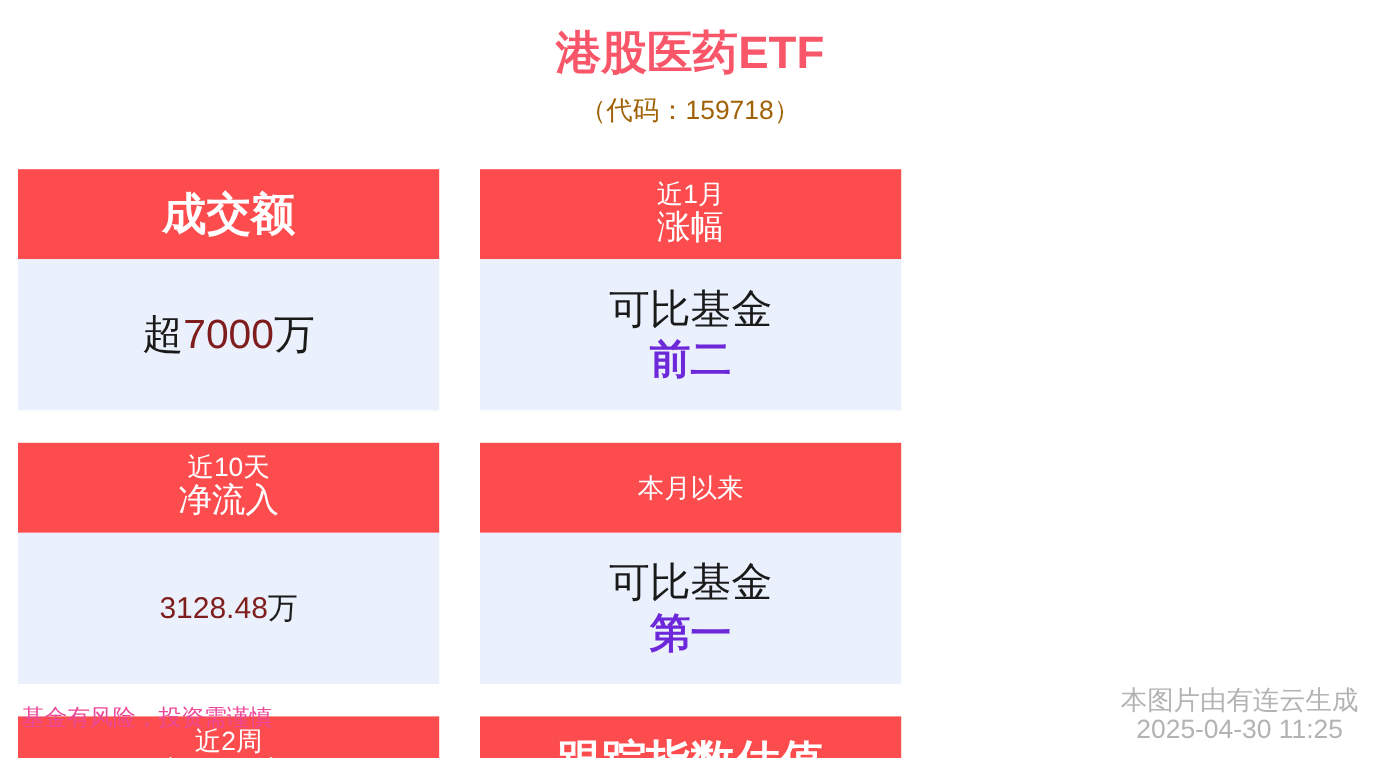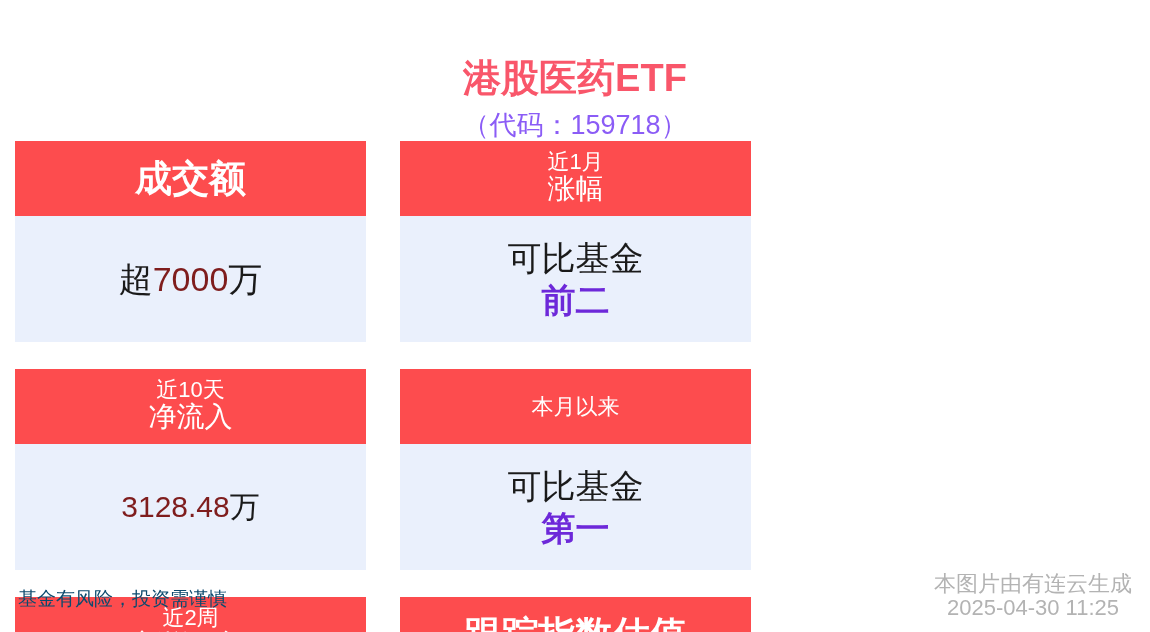--- a/index.html
+++ b/index.html
@@ -19,25 +19,24 @@
   .header {
     padding-top: 22px;
     text-align: center;
   }
   .title {
     font-size: 38px;
     font-weight: bold;
     color: #f9566a;
     line-height: 46px;
     letter-spacing: 0px;
-    margin-top: 33px;
   }
   .subtitle {
-    font-size: 27px;
-    color: #8b5cf6;
+    font-size: 22px;
+    color: #a16207;
     line-height: 36px;
     margin-top: 6px;
     font-weight: normal;
   }
 
   
   .grid {
     position: absolute;
     left: 15px;
     top: 141px;
@@ -97,41 +96,41 @@
     color: #6d28d9;
     font-weight: bold;
   }
   .card-body .line .dark {
     color: #1a1a1a;
   }
   .card-body .line .red {
     color: #7f1d1d;
   }
   .card-body .single-line {
-    font-size: 30px;
+    font-size: 25px;
     line-height: 48px;
     white-space: nowrap;
     text-align: center;
   }
 
   
   .footer {
     position: absolute;
     left: 0;
     right: 0;
     bottom: 8px;
     height: 50px;
     padding: 0 18px;
     display: flex;
     align-items: flex-end;
     justify-content: space-between;
   }
   .disclaimer {
     font-size: 19px;
-    color: #0c4a6e;
+    color: #ec4899;
     line-height: 28px;
     padding-bottom: 11px;
     margin-top: 47px;
   }
   .credit {
     text-align: center;
     color: #b3b3b3;
     font-size: 22px;
     line-height: 24px;
     padding-bottom: 4px;

